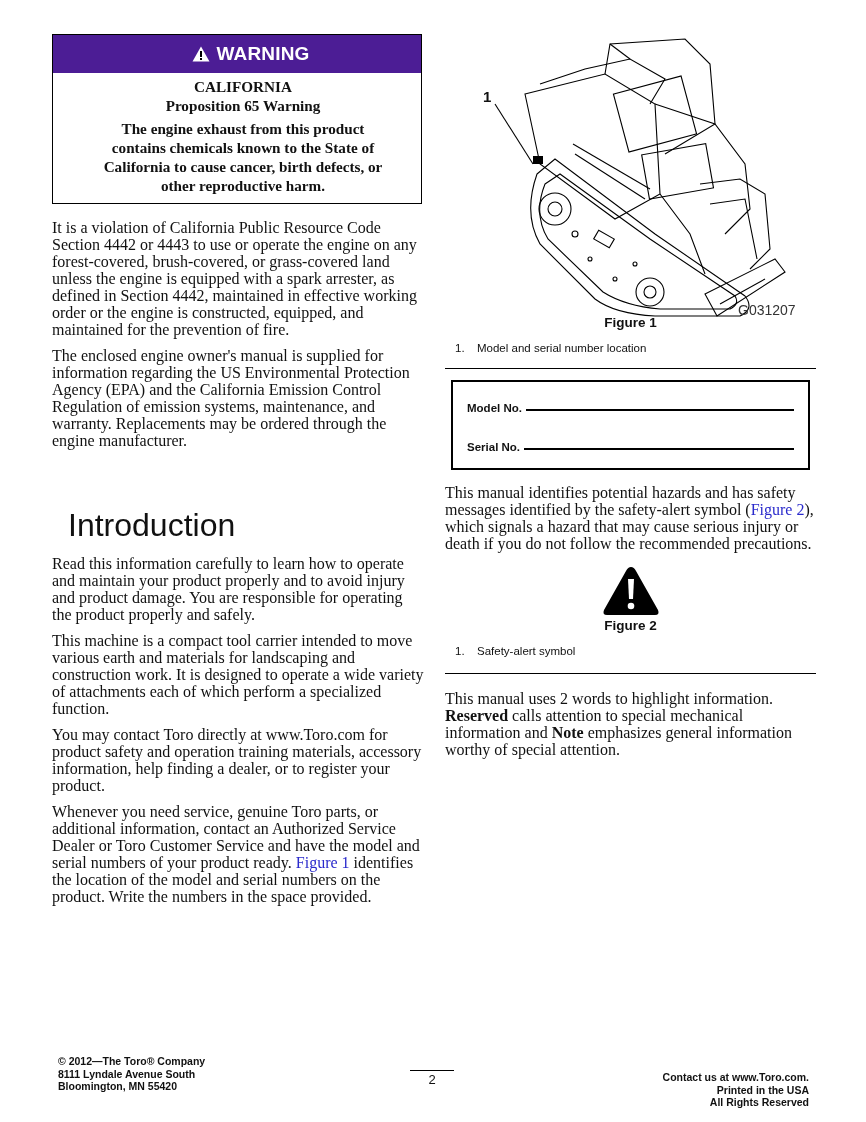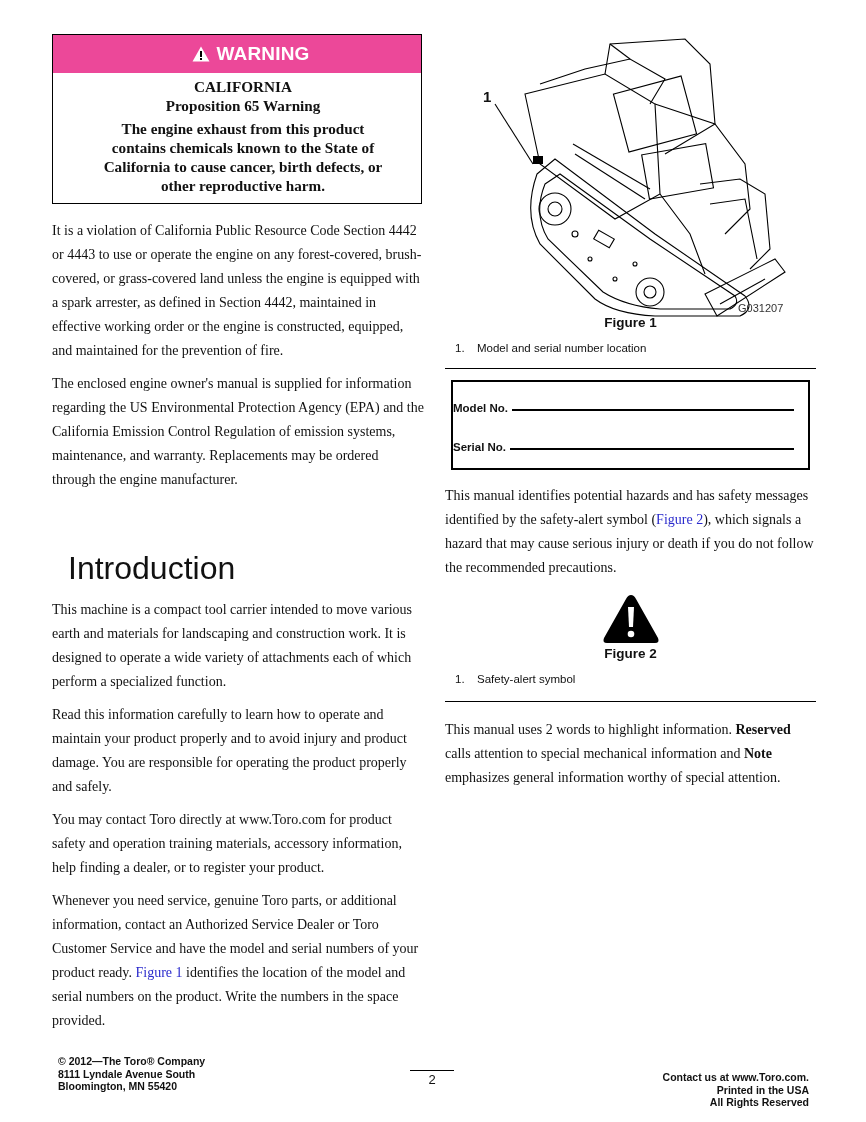--- a/index.html
+++ b/index.html
@@ -3,39 +3,39 @@
 <meta charset="utf-8">
 <style>
   html, body { margin:0; padding:0; background:#fff; }
   body { width:866px; height:1122px; position:relative; overflow:hidden; color:#111;
          font-family:"Liberation Serif","DejaVu Serif",serif; }
   .sans { font-family:"Liberation Sans","DejaVu Sans",sans-serif; }
   .col-left { position:absolute; left:52px; top:34px; width:372px; }
   .col-right { position:absolute; left:445px; top:34px; width:371px; }
 
   .warn-box { border:1.5px solid #000; width:368px; }
-  .warn-head { background:#ec4899; color:#fff; height:38px; display:flex; align-items:center; justify-content:center;
+  .warn-head { background:#4c1d95; color:#fff; height:38px; display:flex; align-items:center; justify-content:center;
                font-family:"Liberation Sans","DejaVu Sans",sans-serif; font-weight:bold; font-size:19px; letter-spacing:0.2px;padding-left:28px; }
   .warn-head svg { margin-right:6px; }
   .warn-body { text-align:center; font-weight:bold; font-size:15.2px; line-height:19px; padding:4px 4px 8px; }
   .warn-body p { margin:0 0 4px 12px; }
 
-  .para { font-size:14px; line-height:24px; margin:0 0 9px 0; }
+  .para { font-size:16px; line-height:17px; margin:0 0 9px 0; }
   a.link { color:#2a2acc; text-decoration:none; }
 
   h1.intro { font-family:"Liberation Sans","DejaVu Sans",sans-serif; font-weight:normal; font-size:32px; margin:16px; line-height:36px; }
 
   .figure1 { position:relative; width:371px; height:290px; }
   .fig-title { font-family:"Liberation Sans","DejaVu Sans",sans-serif; font-weight:bold; font-size:13.5px; text-align:center; }
   .fig-caption { font-family:"Liberation Sans","DejaVu Sans",sans-serif; font-size:11.5px; display:flex; }
   .fig-caption .num { width:22px; padding-left:10px; }
   .rule { border-top:1.3px solid #000; }
 
   .serial-box { border:2px solid #000; margin:0 6px; height:86px; position:relative; }
-  .serial-row { position:absolute; left:0; right:14px; display:flex; align-items:flex-end;
+  .serial-row { position:absolute; left:14px; right:14px; display:flex; align-items:flex-end;
                 font-family:"Liberation Sans","DejaVu Sans",sans-serif; font-weight:bold; font-size:11.5px; }
   .serial-row .line { flex:1; border-bottom:2px solid #000; margin-left:4px; height:0; margin-bottom:3px; }
 
   .footer { position:absolute; top:1055px; left:58px; right:57px; font-family:"Liberation Sans","DejaVu Sans",sans-serif;
             font-weight:bold; font-size:10.5px; line-height:12.5px; }
   .footer .left { position:absolute; left:0; top:0; }
   .footer .right { position:absolute; right:0; top:16px; text-align:right; }
   .footer .center { position:absolute; left:352px; top:15px; width:44px; border-top:1px solid #000; text-align:center;
                     font-weight:normal; font-size:13px; padding-top:3px; }
 </style>
@@ -58,22 +58,22 @@
         <span>Proposition 65 Warning</span>
       </p>
       <p style="padding:0 30px;margin-bottom:0">The engine exhaust from this product contains chemicals known to the State of California to cause cancer, birth defects, or other reproductive harm.</p>
     </div>
   </div>
 
   <p class="para" style="margin-top:15px">It is a violation of California Public Resource Code Section 4442 or 4443 to use or operate the engine on any forest-covered, brush-covered, or grass-covered land unless the engine is equipped with a spark arrester, as defined in Section 4442, maintained in effective working order or the engine is constructed, equipped, and maintained for the prevention of fire.</p>
   <p class="para">The enclosed engine owner's manual is supplied for information regarding the US Environmental Protection Agency (EPA) and the California Emission Control Regulation of emission systems, maintenance, and warranty. Replacements may be ordered through the engine manufacturer.</p>
 
   <h1 class="intro" style="margin-top:58px;margin-bottom:12px">Introduction</h1>
+  <p class="para">Read this information carefully to learn how to operate and maintain your product properly and to avoid injury and product damage. You are responsible for operating the product properly and safely.</p>
   <p class="para">This machine is a compact tool carrier intended to move various earth and materials for landscaping and construction work. It is designed to operate a wide variety of attachments each of which perform a specialized function.</p>
-  <p class="para">Read this information carefully to learn how to operate and maintain your product properly and to avoid injury and product damage. You are responsible for operating the product properly and safely.</p>
   <p class="para">You may contact Toro directly at www.Toro.com for product safety and operation training materials, accessory information, help finding a dealer, or to register your product.</p>
   <p class="para"><span>Whenever you need service, genuine Toro parts, or additional information, contact an Authorized Service Dealer or Toro Customer Service and have the model and serial numbers of your product ready. </span><a class="link">Figure 1</a><span> identifies the location of the model and serial numbers on the product. Write the numbers in the space provided.</span></p>
 </div>
 
 <div class="col-right">
   <div class="figure1">
     <svg width="371" height="290" viewBox="0 0 371 290" style="position:absolute;left:0;top:0">
       <g fill="none" stroke="#000" stroke-width="1.1">
 
         <line x1="50" y1="70" x2="88" y2="130"></line>
@@ -104,21 +104,21 @@
         <circle cx="130" cy="200" r="3"></circle>
         <circle cx="145" cy="225" r="2"></circle>
         <circle cx="170" cy="245" r="2"></circle>
         <circle cx="190" cy="230" r="2"></circle>
         <path d="M130 120 L200 165"></path>
         <path d="M128 110 L205 155"></path>
       </g>
       <rect x="88" y="122" width="10" height="8" fill="#000"></rect>
     </svg>
     <span class="sans" style="position:absolute;left:38px;top:54px;font-weight:bold;font-size:15px">1</span>
-    <span class="sans" style="position:absolute;left:293px;top:268px;font-size:11px;color:#333">G031207</span>
+    <span class="sans" style="position:absolute;left:293px;top:268px;font-size:14px;color:#333">G031207</span>
     <div class="fig-title" style="position:absolute;left:0;right:0;top:281px">Figure 1</div>
   </div>
   <div class="fig-caption" style="margin-top:18px">
     <span class="num">1.</span>
     <span>Model and serial number location</span>
   </div>
   <div class="rule" style="margin-top:14px"></div>
 
   <div class="serial-box" style="margin-top:11px">
     <div class="serial-row" style="top:20px">

